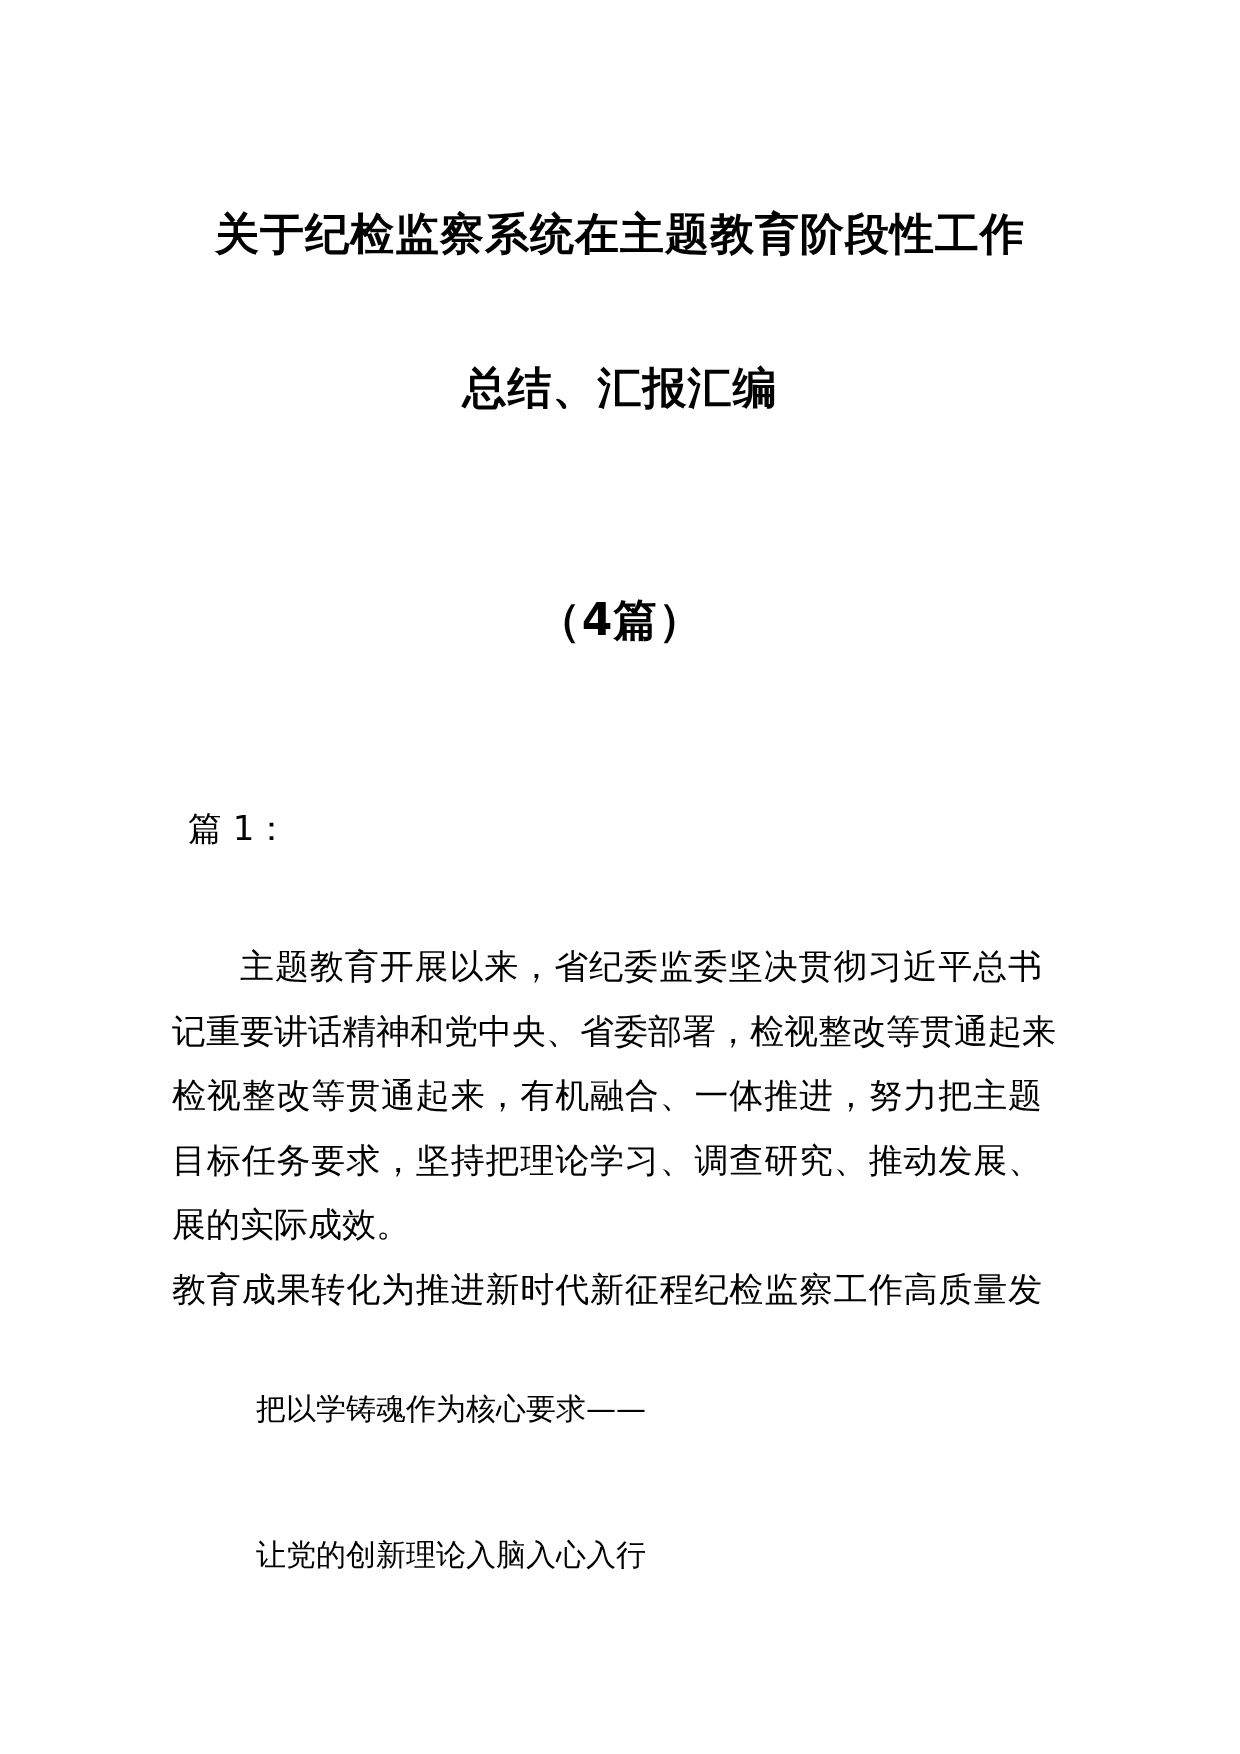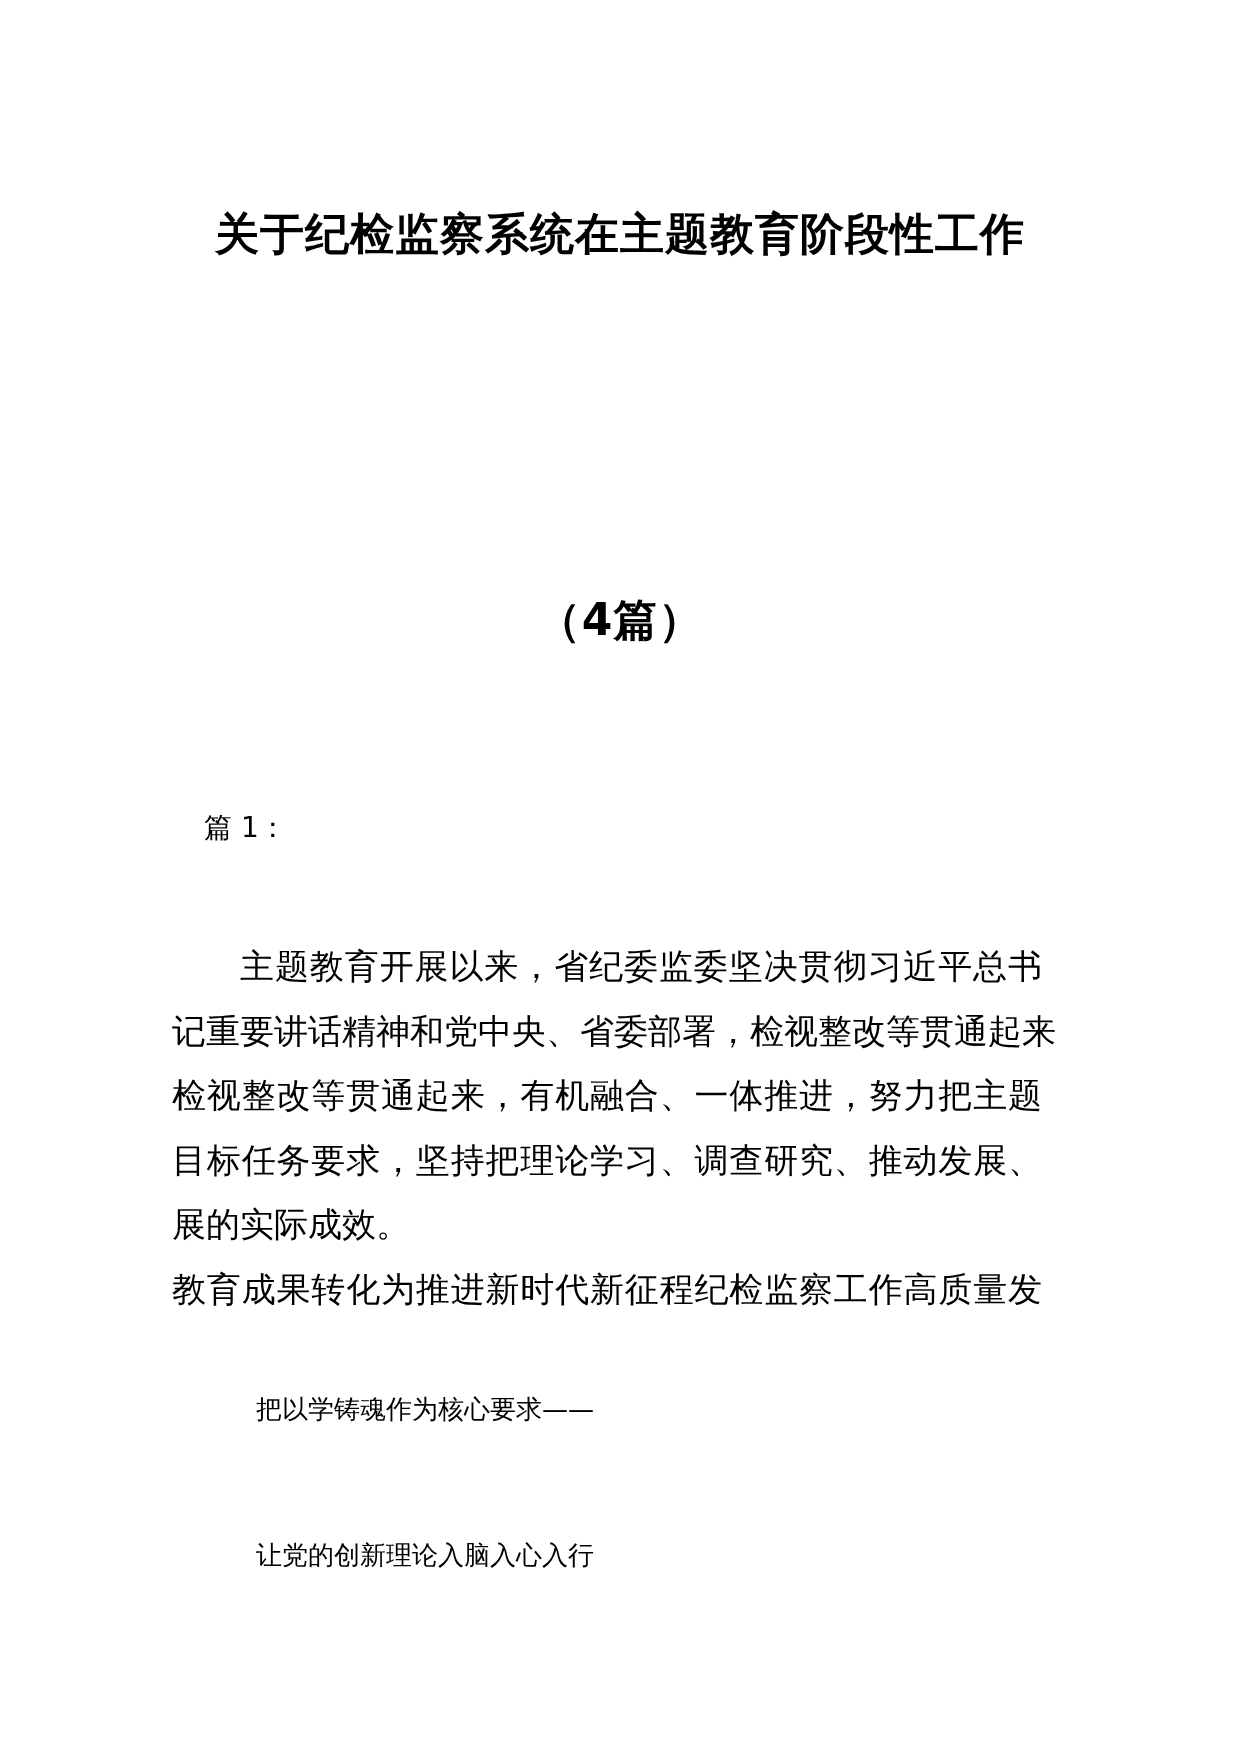--- a/index.html
+++ b/index.html
@@ -32,23 +32,23 @@
       line-height: 60px;
       letter-spacing: 1px;
       white-space: nowrap;
     }
     .title-1 { top: 204px; }
     .title-2 { top: 358px; }
     .title-3 { top: 548px; margin-top: 42px; }
 
     .body-text {
       position: absolute;
-      left: 204px;
+      left: 188px;
       width: 870px;
-      font-size: 28px;
+      font-size: 34px;
       line-height: 44px;
       white-space: nowrap;
     }
     .part-label { top: 806px; }
     .part-subtitle { top: 869px; }
 
     .paragraph {
       position: absolute;
       left: 172px;
       top: 934px;
@@ -66,33 +66,34 @@
     .paragraph .line.indent {
       padding-left: 68px;
     }
     .paragraph .line.last {
       text-align-last: left;
     }
 
     .subheading {
       position: absolute;
       left: 256px;
-      font-size: 26px;
+      font-size: 30px;
       line-height: 44px;
       white-space: nowrap;
     }
     .subheading-1 { top: 1387px; }
     .subheading-2 { top: 1517px; margin-top: 16px; }
   </style>
 </head>
 <body>
 
 <div class="page">
 
   <div class="title-line title-1">关于纪检监察系统在主题教育阶段性工作</div>
+  <div class="title-line title-2">总结、汇报汇编</div>
   <div class="title-line title-3">（4篇）</div>
 
   <div class="body-text part-label">篇 1：</div>
 
   <div class="paragraph">
     <span class="line indent">主题教育开展以来，省纪委监委坚决贯彻习近平总书</span>
     <span class="line">记重要讲话精神和党中央、省委部署，检视整改等贯通起来</span>
     <span class="line">检视整改等贯通起来，有机融合、一体推进，努力把主题</span>
     <span class="line">目标任务要求，坚持把理论学习、调查研究、推动发展、</span>
     <span class="line last">展的实际成效。</span>

